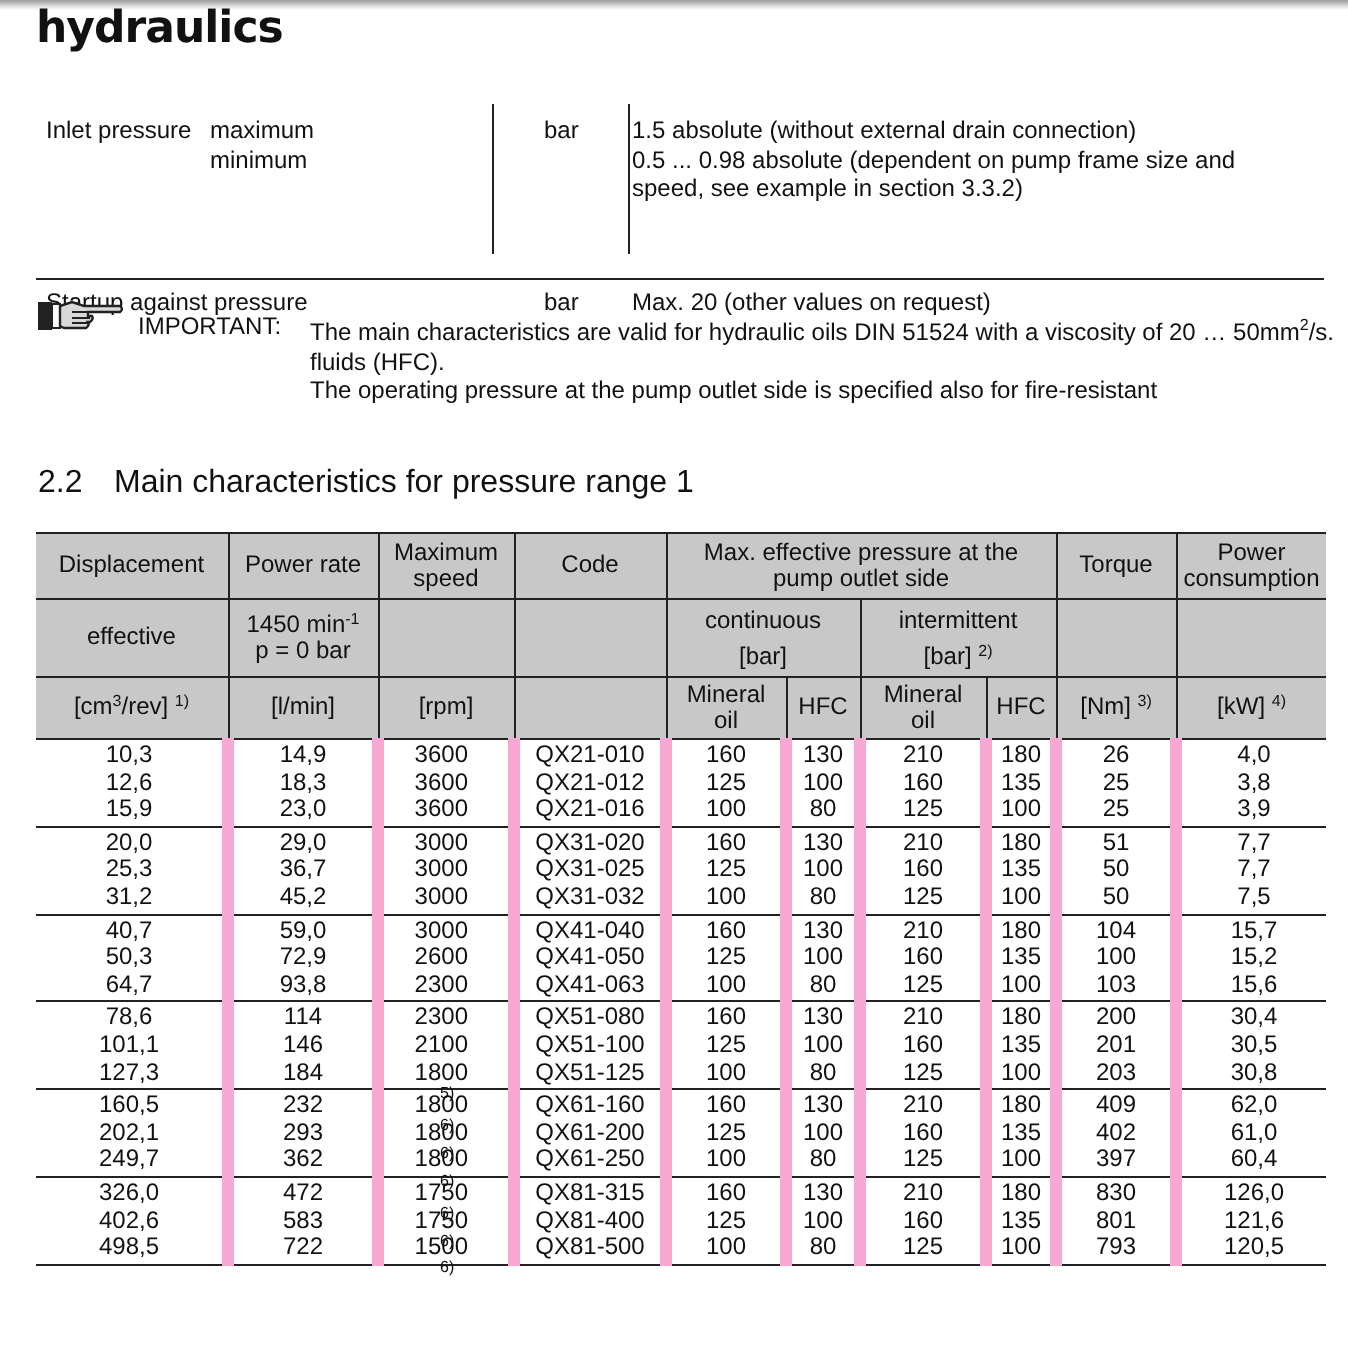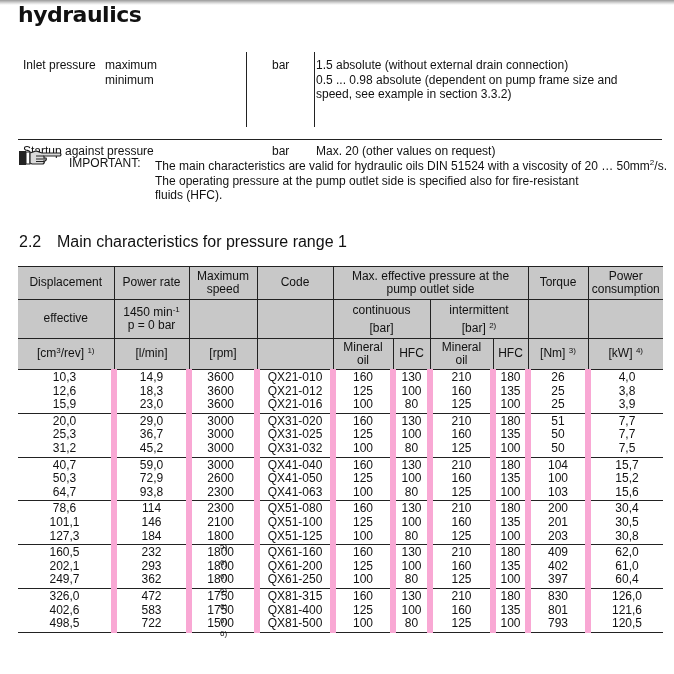--- a/index.html
+++ b/index.html
@@ -100,22 +100,22 @@
 <div class="note">
   <svg class="hand" viewBox="0 0 44 18">
     <rect x="1" y="2" width="7" height="14" fill="#222"></rect>
     <rect x="8" y="3" width="4" height="12" fill="#fff" stroke="#222" stroke-width="1"></rect>
     <path d="M12 4 L18 2 L24 4 L42 4 Q44 5.5 42 7 L26 7 L26 9 L28 9 Q29 10.5 27 12 L26 12 Q27 13.5 25 15 L14 15 L12 14 Z" fill="#d9d9d9" stroke="#222" stroke-width="1.2"></path>
     <path d="M18 7 L26 7 M18 10 L27 10 M18 12.5 L26 12.5" stroke="#222" stroke-width="1"></path>
   </svg>
   <span class="note-label">IMPORTANT:</span>
   <div class="note-text">
     <div style="white-space:nowrap"><span>The main characteristics are valid for hydraulic oils DIN 51524 with a viscosity of 20 … 50mm</span><sup>2</sup><span>/s.</span></div>
+    <div>fluids (HFC).</div>
     <div>The operating pressure at the pump outlet side is specified also for fire-resistant</div>
-    <div>fluids (HFC).</div>
   </div>
 </div>
 
 <div class="section-title">
   <span class="num">2.2</span><span>Main characteristics for pressure range 1</span>
 </div>
 
 <table class="main">
   <colgroup>
     <col style="width:96px">

